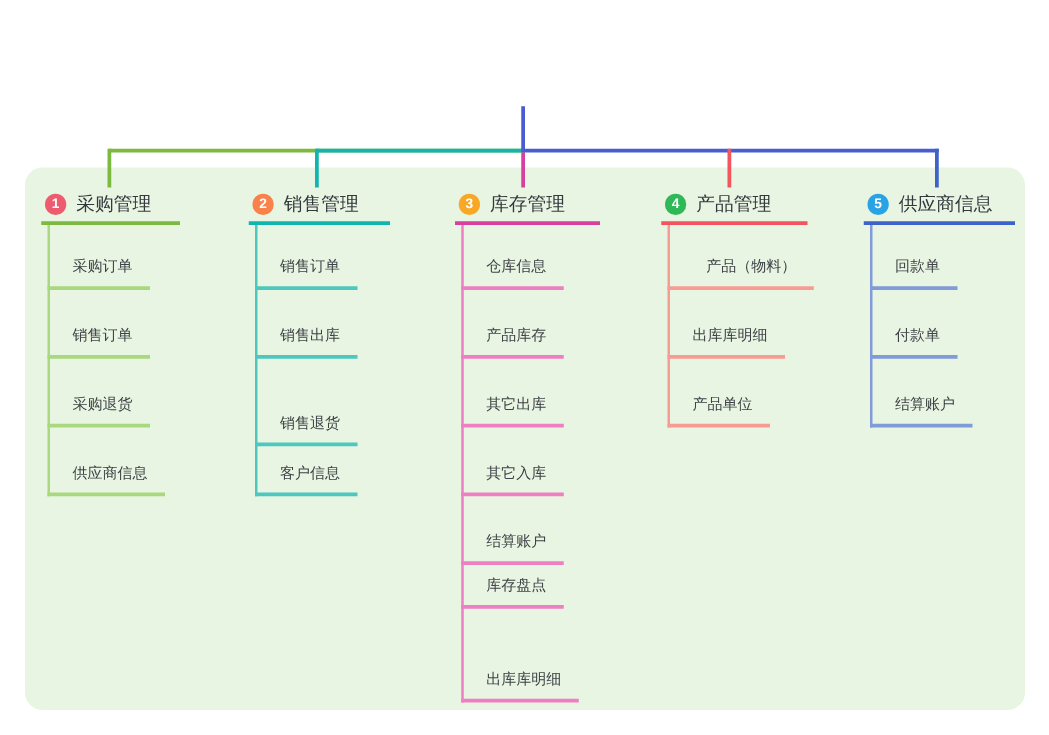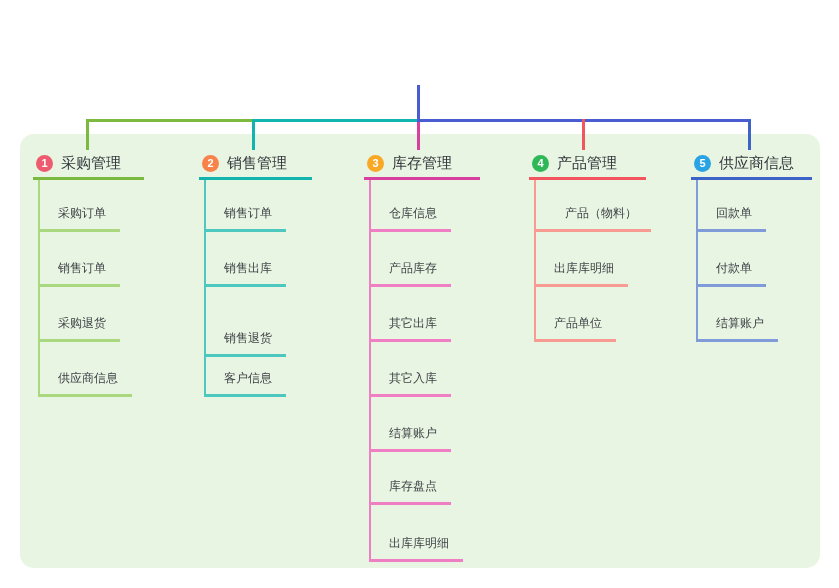--- a/index.html
+++ b/index.html
@@ -60,21 +60,21 @@
       <div class="branch-header" style="left: 364px; width: 113px; border-bottom-color: rgb(216, 64, 159);">
         <div class="badge" style="background: rgb(249, 168, 37);">3</div>
         <div class="branch-title">库存管理</div>
       </div>
       <div class="line" style="left: 369px; top: 180px; width: 2px; height: 382px; background: rgb(240, 126, 194);"></div>
       <div class="child" style="left: 369px; top: 203px; border-bottom-color: rgb(240, 126, 194);">仓库信息</div>
       <div class="child" style="left: 369px; top: 258px; border-bottom-color: rgb(240, 126, 194);">产品库存</div>
       <div class="child" style="left: 369px; top: 313px; border-bottom-color: rgb(240, 126, 194);">其它出库</div>
       <div class="child" style="left: 369px; top: 368px; border-bottom-color: rgb(240, 126, 194);">其它入库</div>
       <div class="child" style="left: 369px; top: 423px; border-bottom-color: rgb(240, 126, 194);">结算账户</div>
-      <div class="child" style="left: 369px; top: 476px; border-bottom-color: rgb(240, 126, 194);">库存盘点</div>
+      <div class="child" style="left: 369px; top: 458px; border-bottom-color: rgb(240, 126, 194);">库存盘点</div>
       <div class="child" style="left: 369px; top: 533px; border-bottom-color: rgb(240, 126, 194);">出库库明细</div>
       <div class="branch-header" style="left: 529px; width: 114px; border-bottom-color: rgb(242, 85, 94);">
         <div class="badge" style="background: rgb(46, 184, 87);">4</div>
         <div class="branch-title">产品管理</div>
       </div>
       <div class="line" style="left: 534px; top: 180px; width: 2px; height: 162px; background: rgb(247, 155, 147);"></div>
       <div class="child" style="left: 534px; top: 203px; border-bottom-color: rgb(247, 155, 147); padding-left: 31px;">产品（物料）</div>
       <div class="child" style="left: 534px; top: 258px; border-bottom-color: rgb(247, 155, 147);">出库库明细</div>
       <div class="child" style="left: 534px; top: 313px; border-bottom-color: rgb(247, 155, 147);">产品单位</div>
       <div class="branch-header" style="left: 691px; width: 118px; border-bottom-color: rgb(62, 99, 200);">

